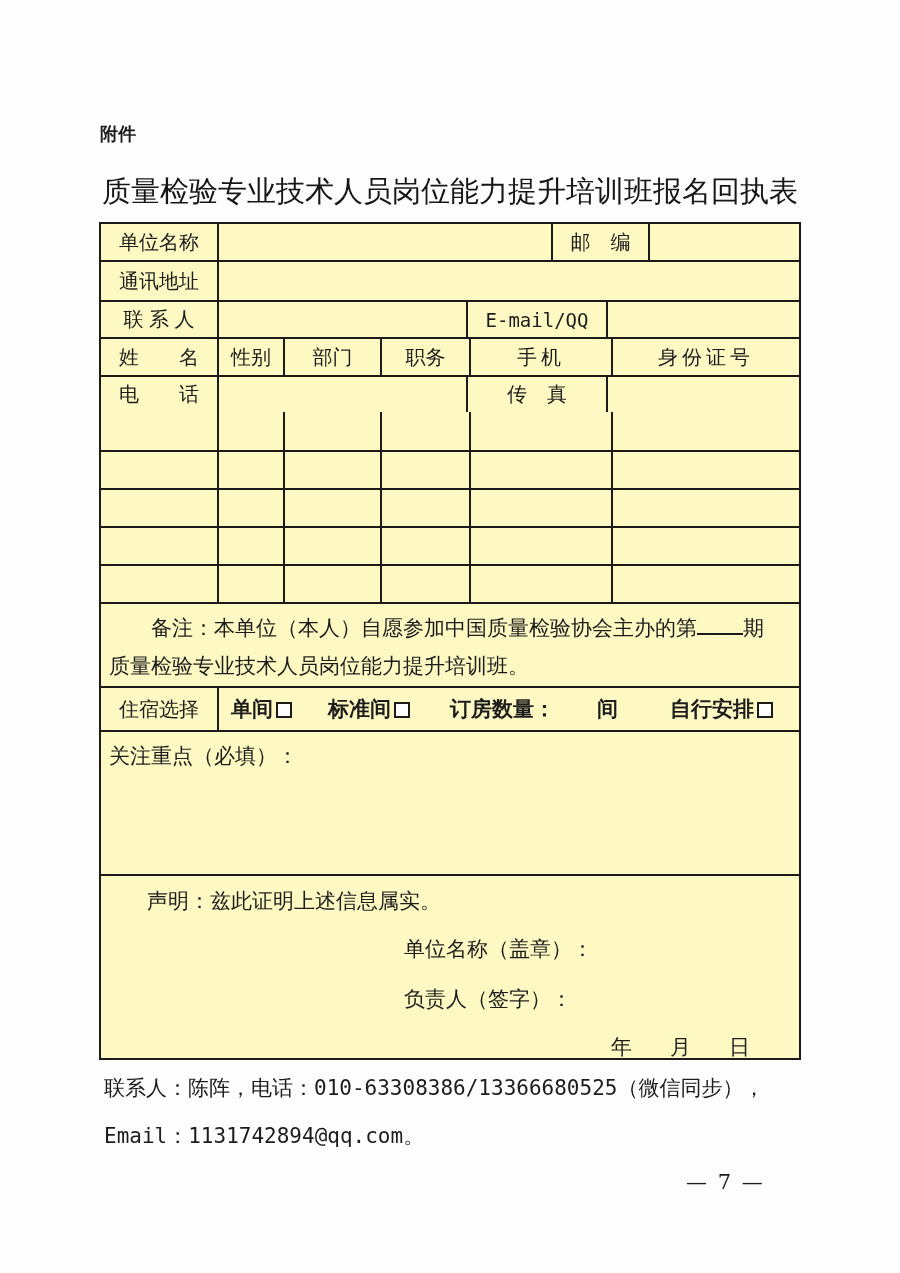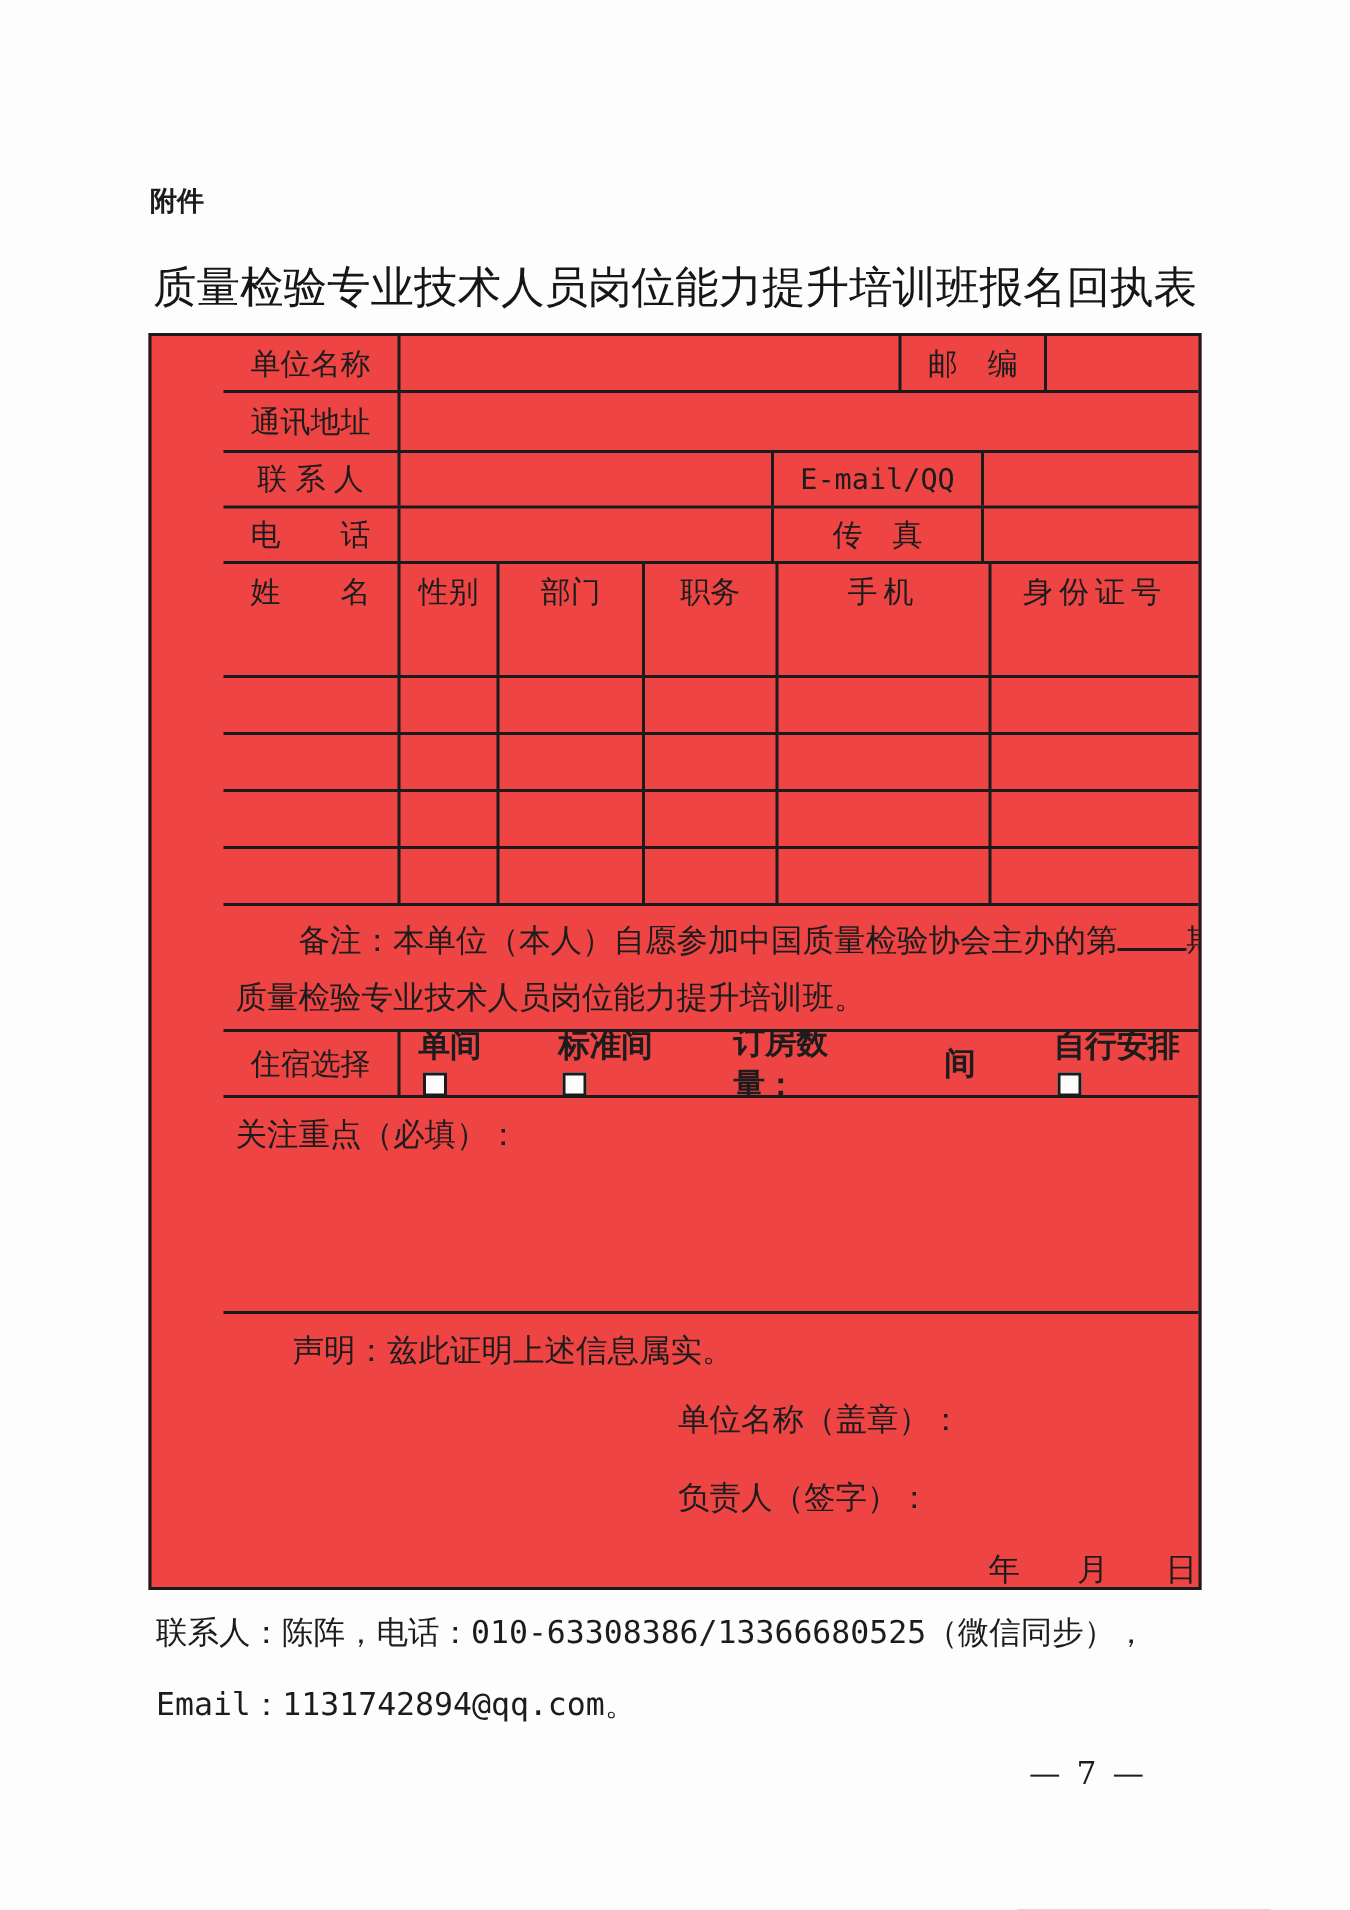--- a/index.html
+++ b/index.html
@@ -5,21 +5,21 @@
   html,body{margin:0;padding:0;background:#e8e8e8;}
   .page{
     position:relative;width:900px;height:1273px;background:#fdfdfd;
     font-family:"Liberation Sans","DejaVu Sans",sans-serif;color:#1c1c1c;
     margin:0 auto;overflow:hidden;
   }
   .attachment{position:absolute;left:100px;top:122px;font-size:18px;font-weight:600;}
   .doc-title{position:absolute;left:0;top:172px;width:100%;text-align:center;
     font-size:29px;font-weight:400;color:#161616;}
   .tbl{position:absolute;left:99px;top:222px;width:702px;border:2px solid #1b1b1b;
-    box-sizing:border-box;background:#ef4444;padding-left:48px;}
+    box-sizing:border-box;background:#fef9c3;}
   .trow{display:flex;border-top:2px solid #1b1b1b;box-sizing:border-box;}
   .trow:first-child{border-top:none;}
   .cell{border-left:2px solid #1b1b1b;box-sizing:border-box;display:flex;
     align-items:center;font-size:20px;overflow:hidden;}
   .cell:first-child{border-left:none;}
   .center{justify-content:center;}
   .flex1{flex:1;}
   
   .h36{height:36px}.h40{height:40px}.h37{height:37px}.h38{height:38px}
   .h84{height:84px}.h44{height:44px}.h144{height:144px}.h184{height:184px}
@@ -35,21 +35,21 @@
   .blank-line{display:inline-block;width:46px;height:2px;border-bottom:2px solid #1b1b1b;}
   
   .accom-content{padding-left:12px;font-size:21px;font-weight:bold;}
   .cb{display:inline-block;width:16px;height:16px;border:2px solid #1b1b1b;
     margin-left:3px;vertical-align:-2px;box-sizing:border-box;background:#fdfdfd;}
   .gap36{margin-left:36px}.gap40{margin-left:40px}.gap42{margin-left:42px}.gap52{margin-left:52px}
   
   .block{display:block;font-size:21px;}
   .focus-label{margin:10px 0 0 8px;}
   .decl-statement{margin:12px 0 0 46px;line-height:26px;}
-  .decl-seal{margin:22px 0 0 303px;line-height:26px;font-family:Liberation Mono, monospace;}
+  .decl-seal{margin:22px 0 0 303px;line-height:26px;}
   .decl-sign{margin:24px 0 0 303px;line-height:26px;}
   .decl-date{margin:22px 0 0 510px;display:flex;gap:38px;line-height:26px;}
   
   .footer-line1{position:absolute;left:104px;top:1074px;font-size:21px;
     font-family:"DejaVu Sans Mono","Liberation Mono",monospace;}
   .footer-line2{position:absolute;left:104px;top:1122px;font-size:21px;
     font-family:"DejaVu Sans Mono","Liberation Mono",monospace;}
   .page-number{position:absolute;left:686px;top:1170px;font-size:21px;
     font-family:"DejaVu Serif","Liberation Serif",serif;letter-spacing:2px;}
 </style>
@@ -76,34 +76,34 @@
       <div class="cell flex1"></div>
     </div>
 
     <div class="trow h37">
       <div class="cell wlabel center">联 系 人</div>
       <div class="cell w249"></div>
       <div class="cell w140 center mono">E-mail/QQ</div>
       <div class="cell flex1"></div>
     </div>
 
-    <div class="trow h37">
-      <div class="cell wlabel center">电　　话</div>
-      <div class="cell w249"></div>
-      <div class="cell w140 center">传　真</div>
-      <div class="cell flex1"></div>
-    </div>
-
     <div class="trow h38">
       <div class="cell c1 center">姓　　名</div>
       <div class="cell c2 center">性别</div>
       <div class="cell c3 center">部门</div>
       <div class="cell c4 center">职务</div>
       <div class="cell c5 center ls4">手机</div>
       <div class="cell flex1 center ls4">身份证号</div>
+    </div>
+
+    <div class="trow h37">
+      <div class="cell wlabel center">电　　话</div>
+      <div class="cell w249"></div>
+      <div class="cell w140 center">传　真</div>
+      <div class="cell flex1"></div>
     </div>
 
     <div>
         <div class="trow h38">
           <div class="cell c1"></div>
           <div class="cell c2"></div>
           <div class="cell c3"></div>
           <div class="cell c4"></div>
           <div class="cell c5"></div>
           <div class="cell flex1"></div>

